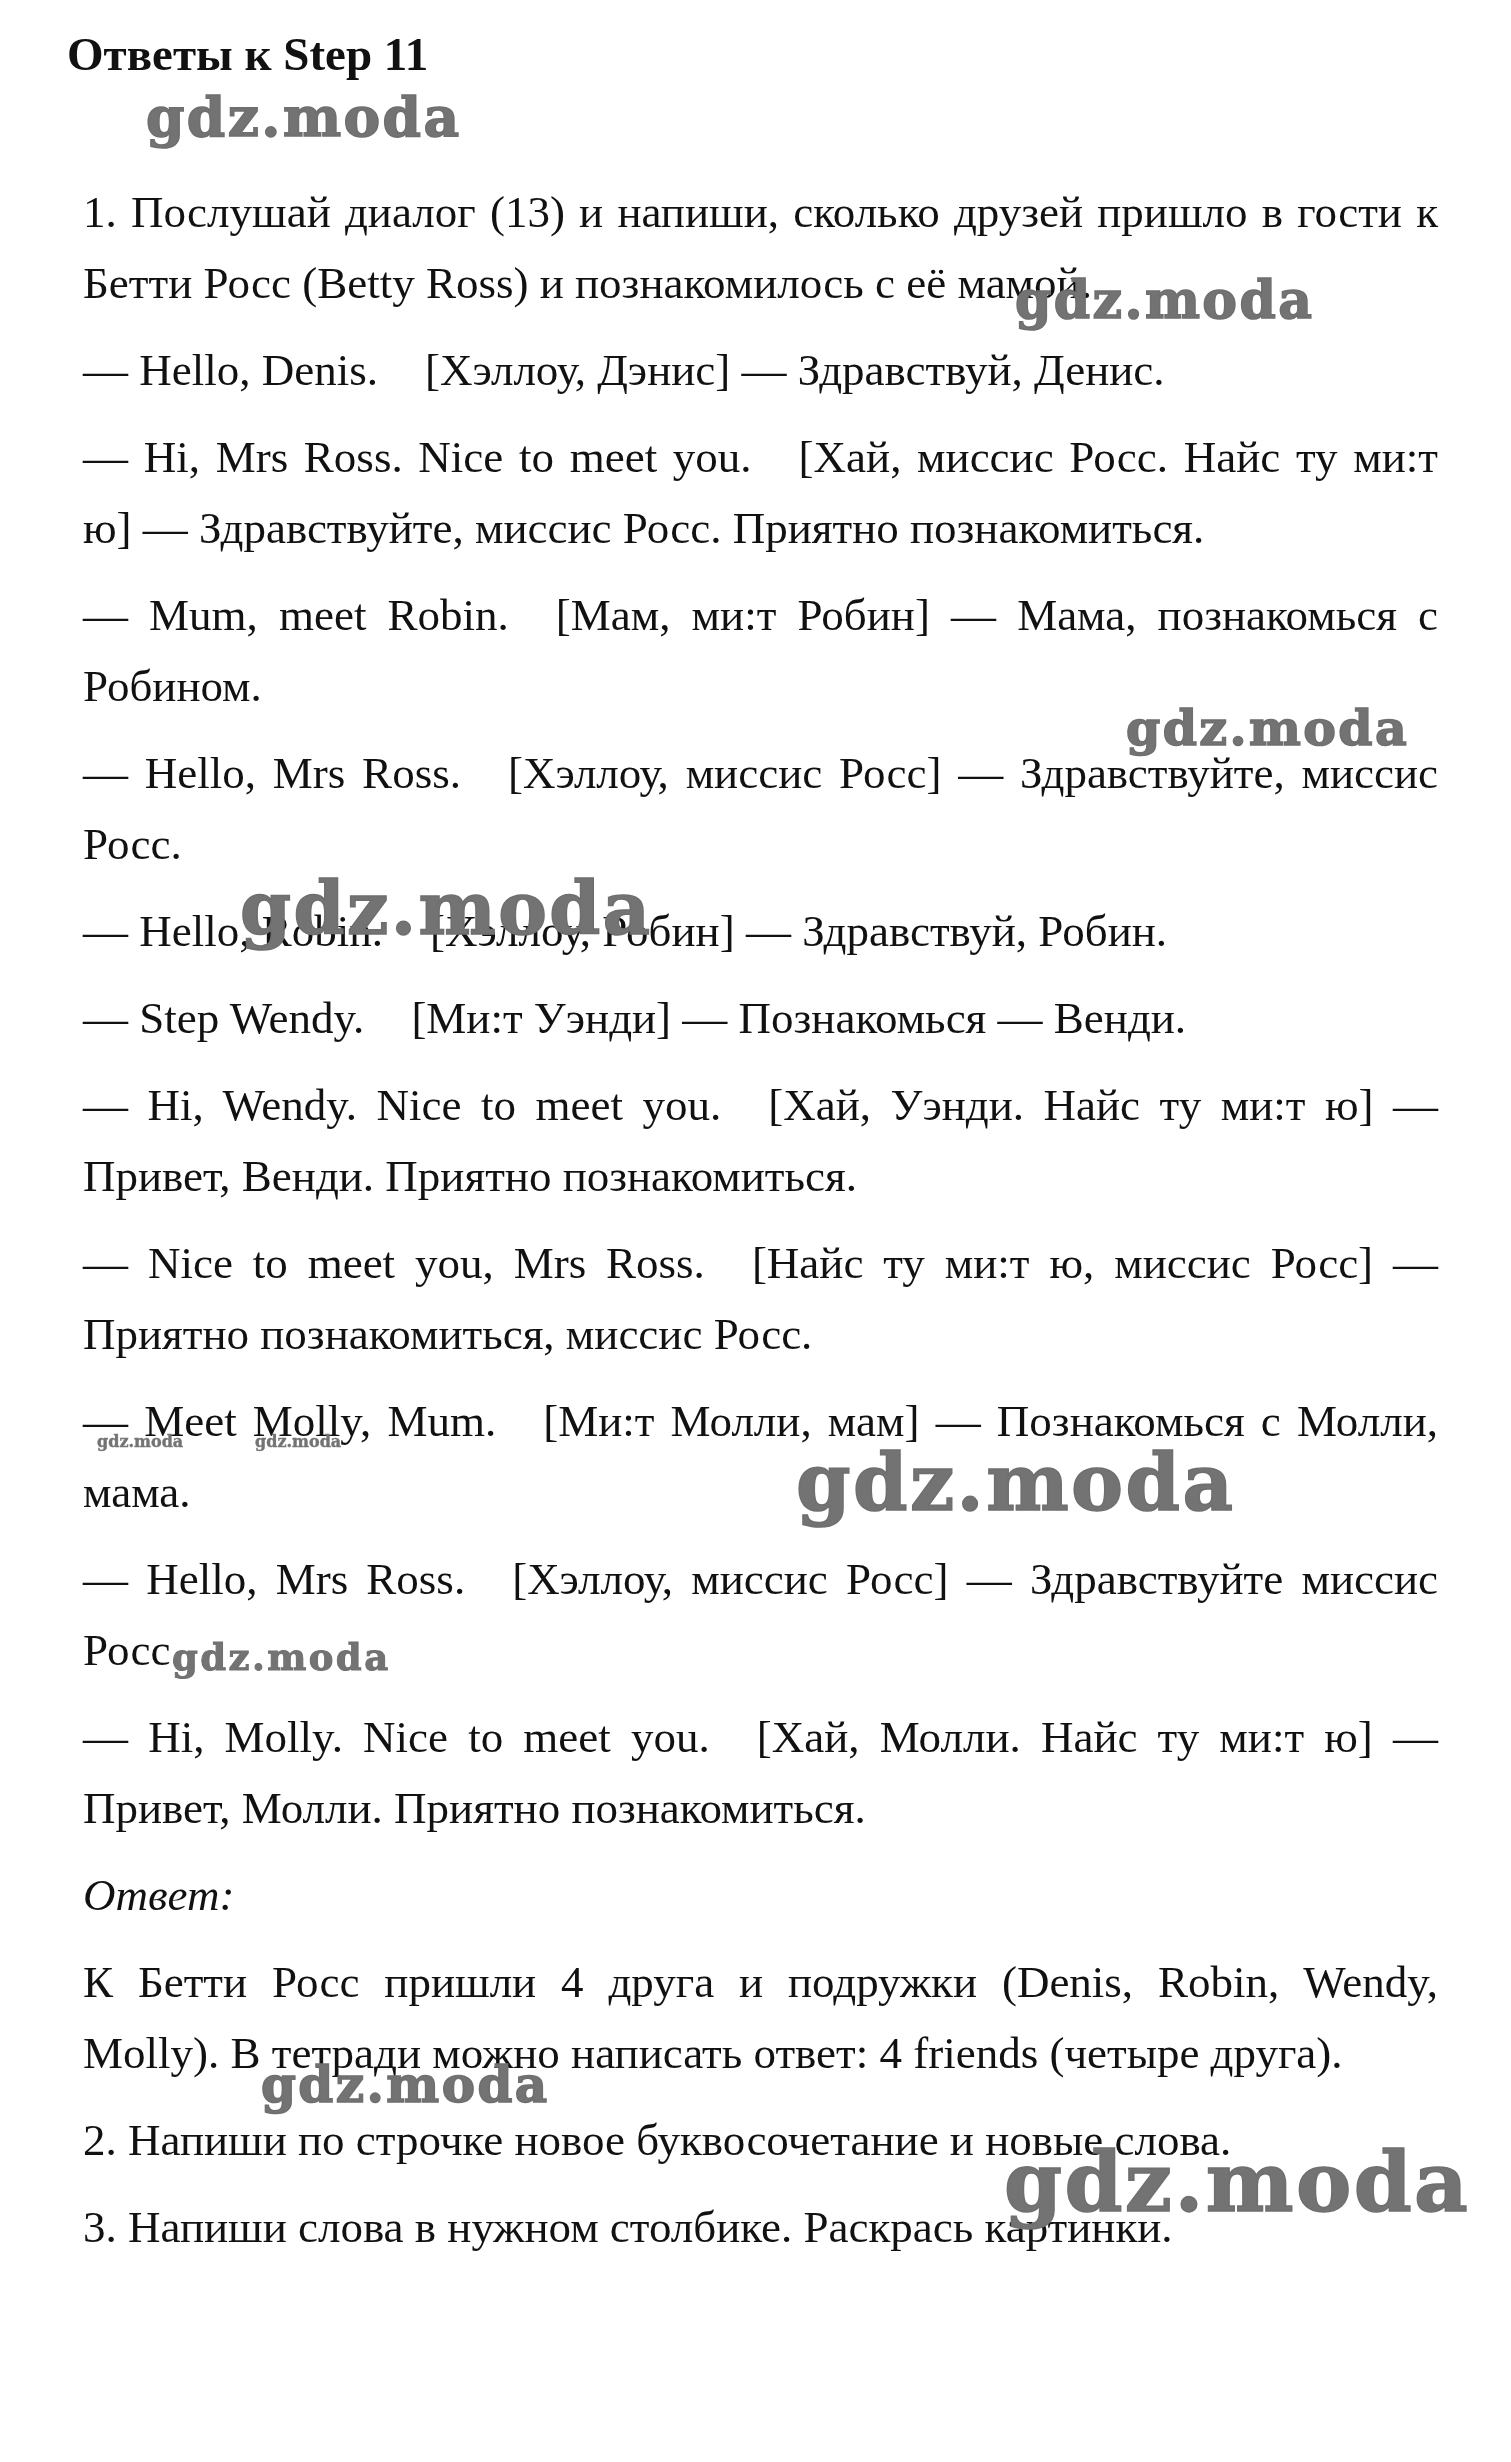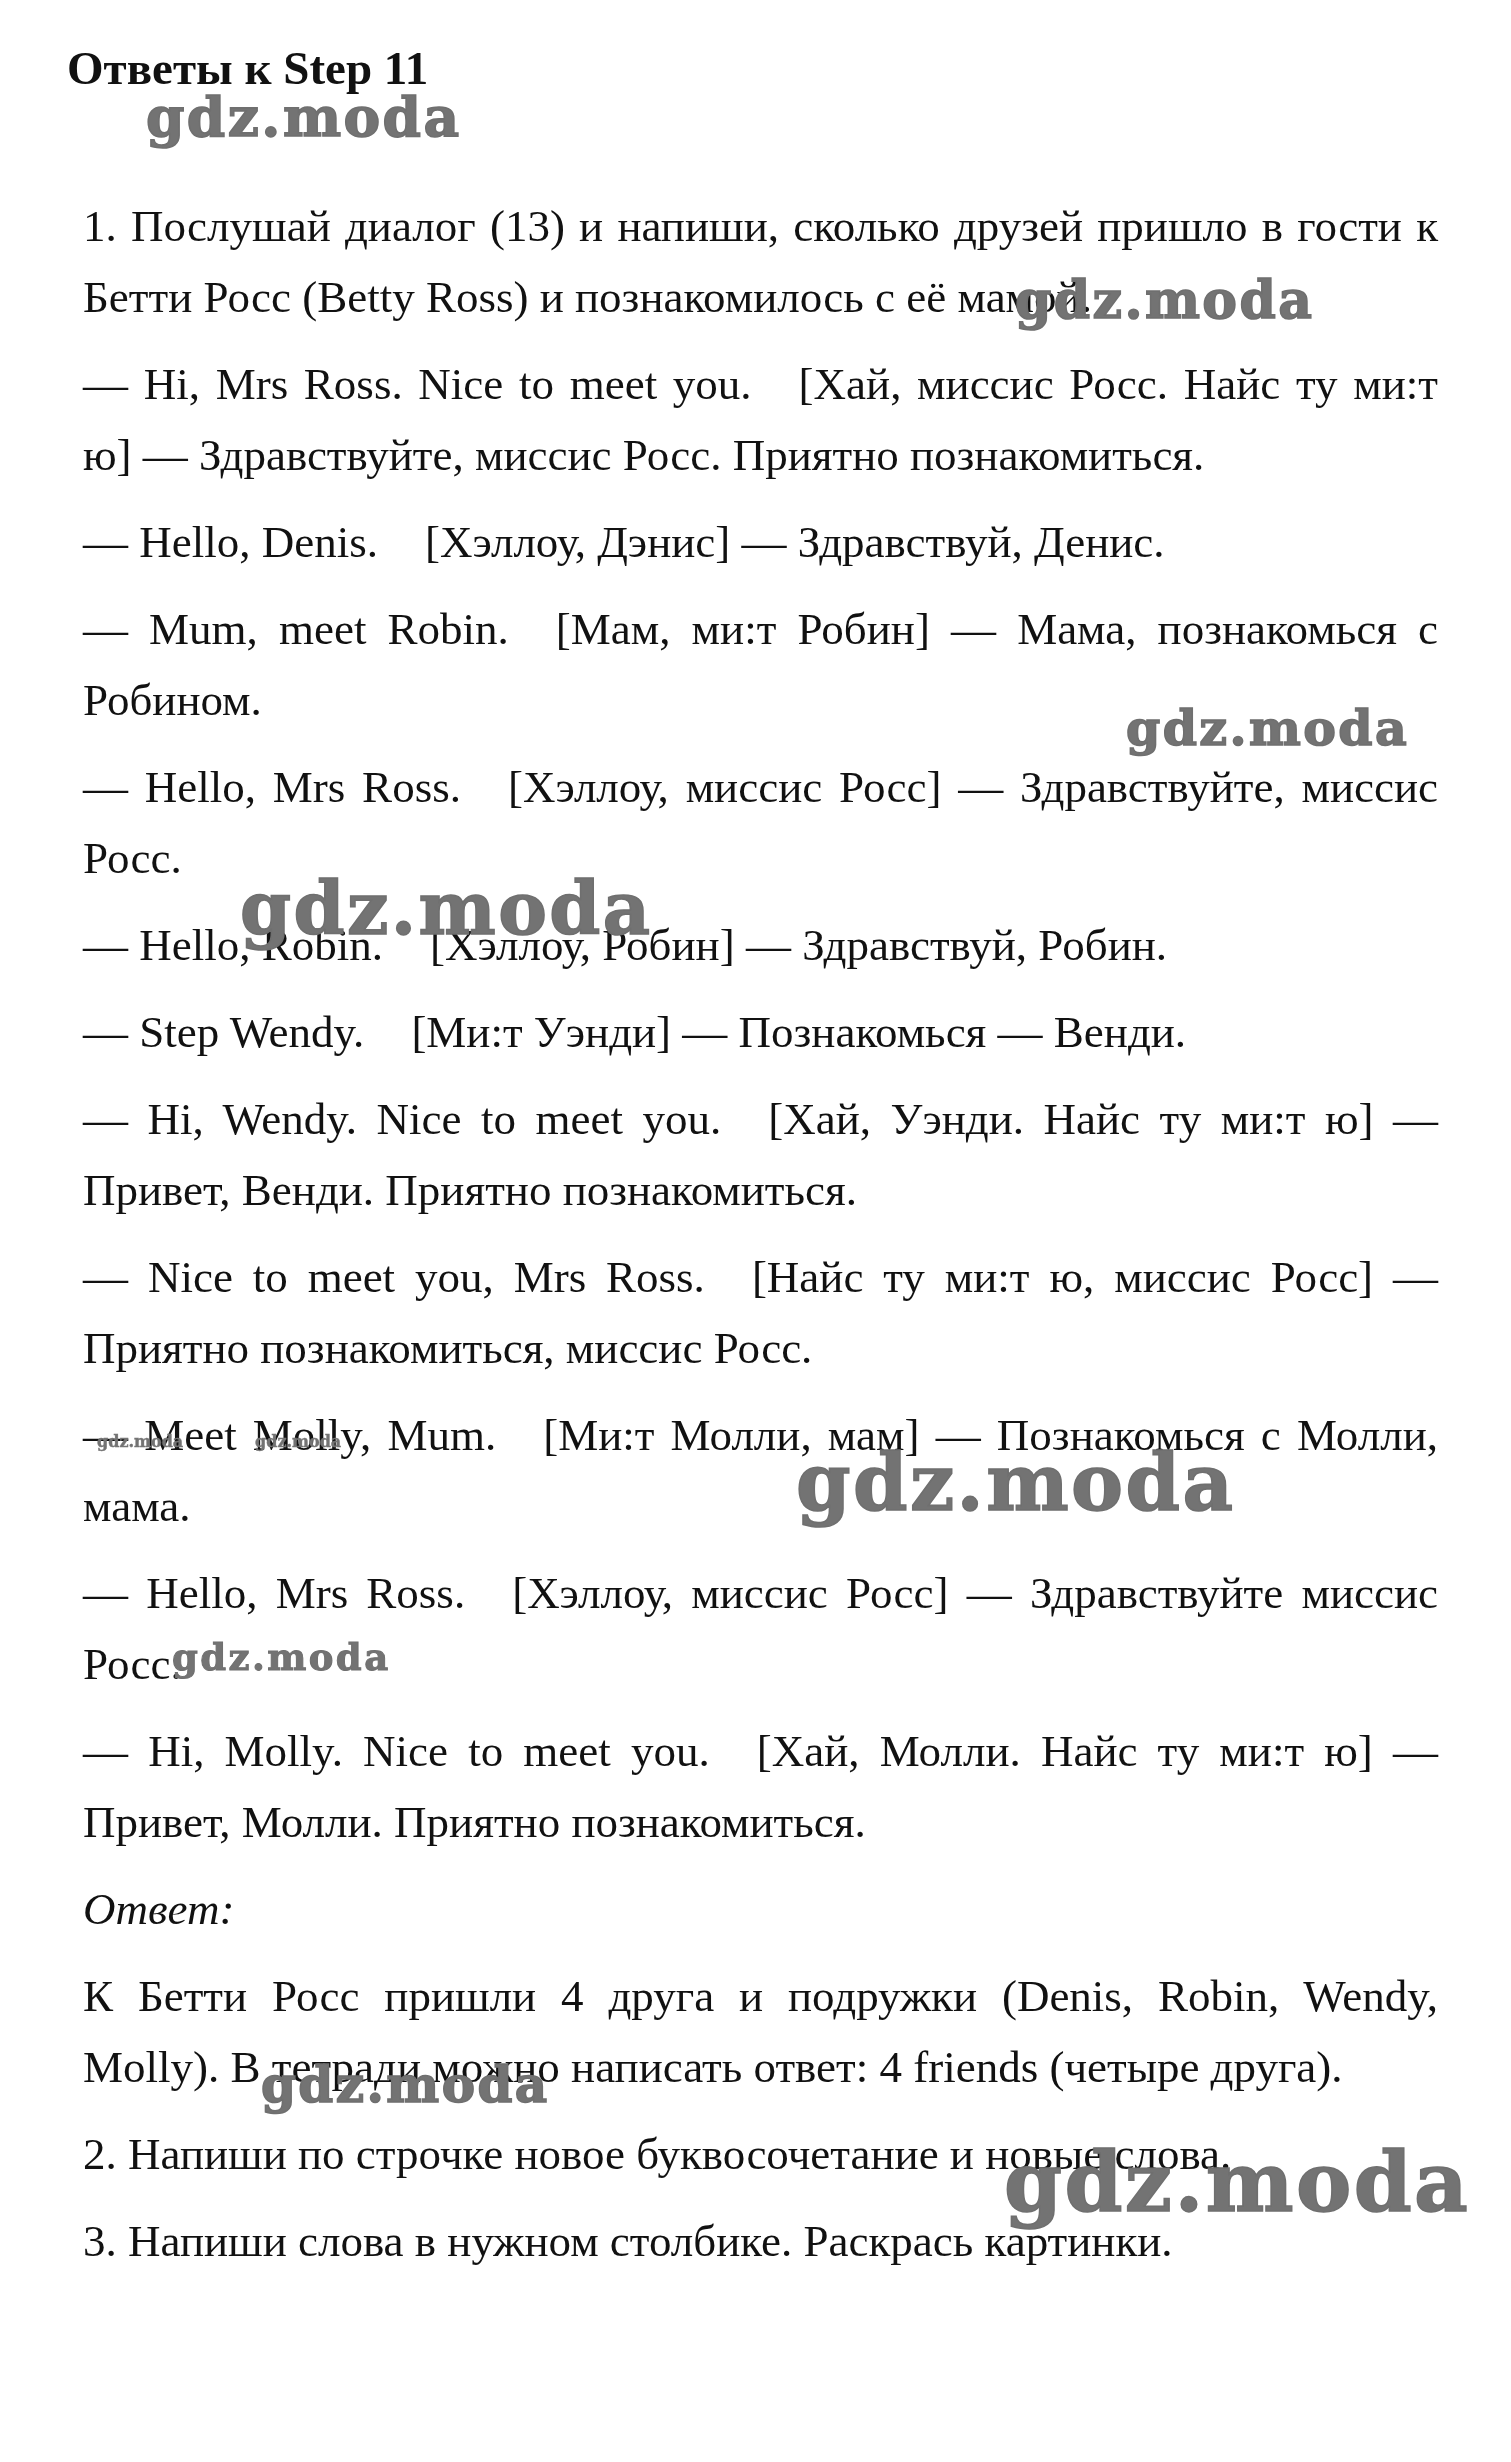--- a/index.html
+++ b/index.html
@@ -10,21 +10,21 @@
   body {
     width: 1512px;
     height: 2462px;
     position: relative;
     overflow: hidden;
     font-family: "Liberation Serif", serif;
     color: #111111;
   }
   .doc {
     position: relative;
-    padding: 32px 58px 0 67px;
+    padding: 18px 58px 0 67px;
     font-size: 45px;
     line-height: 71px;
   }
   .title {
     font-weight: bold;
     font-size: 47px;
     line-height: 73px;
     margin: 0 0 86px 0;
   }
   p.para {
@@ -70,23 +70,23 @@
 </head>
 <body>
 
 <div class="doc">
 
   <h1 class="title">Ответы к Step 11</h1>
 
   <p class="para task1">1. Послушай диалог (13) и напиши, сколько друзей пришло в гости к Бетти Росс (Betty Ross) и познакомилось с её мамой.</p>
 
 
+  <p class="para dialog-line"><span>— Hello, Denis.</span><span class="gap"></span><span>[Хэллоу, Дэнис]</span> <span>— Здравствуй, Денис.</span></p>
+
   <p class="para dialog-line"><span>— Hi, Mrs Ross. Nice to meet you.</span><span class="gap"></span><span>[Хай, миссис Росс. Найс ту ми:т ю]</span> <span>— Здравствуйте, миссис Росс. Приятно познакомиться.</span></p>
-
-  <p class="para dialog-line"><span>— Hello, Denis.</span><span class="gap"></span><span>[Хэллоу, Дэнис]</span> <span>— Здравствуй, Денис.</span></p>
 
   <p class="para dialog-line"><span>— Mum, meet Robin.</span><span class="gap"></span><span>[Мам, ми:т Робин]</span> <span>— Мама, познакомься с Робином.</span></p>
 
   <p class="para dialog-line"><span>— Hello, Mrs Ross.</span><span class="gap"></span><span>[Хэллоу, миссис Росс]</span> <span>— Здравствуйте, миссис Росс.</span></p>
 
   <p class="para dialog-line"><span>— Hello, Robin.</span><span class="gap"></span><span>[Хэллоу, Робин]</span> <span>— Здравствуй, Робин.</span></p>
 
   <p class="para dialog-line"><span>— Step Wendy.</span><span class="gap"></span><span>[Ми:т Уэнди]</span> <span>— Познакомься — Венди.</span></p>
 
   <p class="para dialog-line"><span>— Hi, Wendy. Nice to meet you.</span><span class="gap"></span><span>[Хай, Уэнди. Найс ту ми:т ю]</span> <span>— Привет, Венди. Приятно познакомиться.</span></p>

